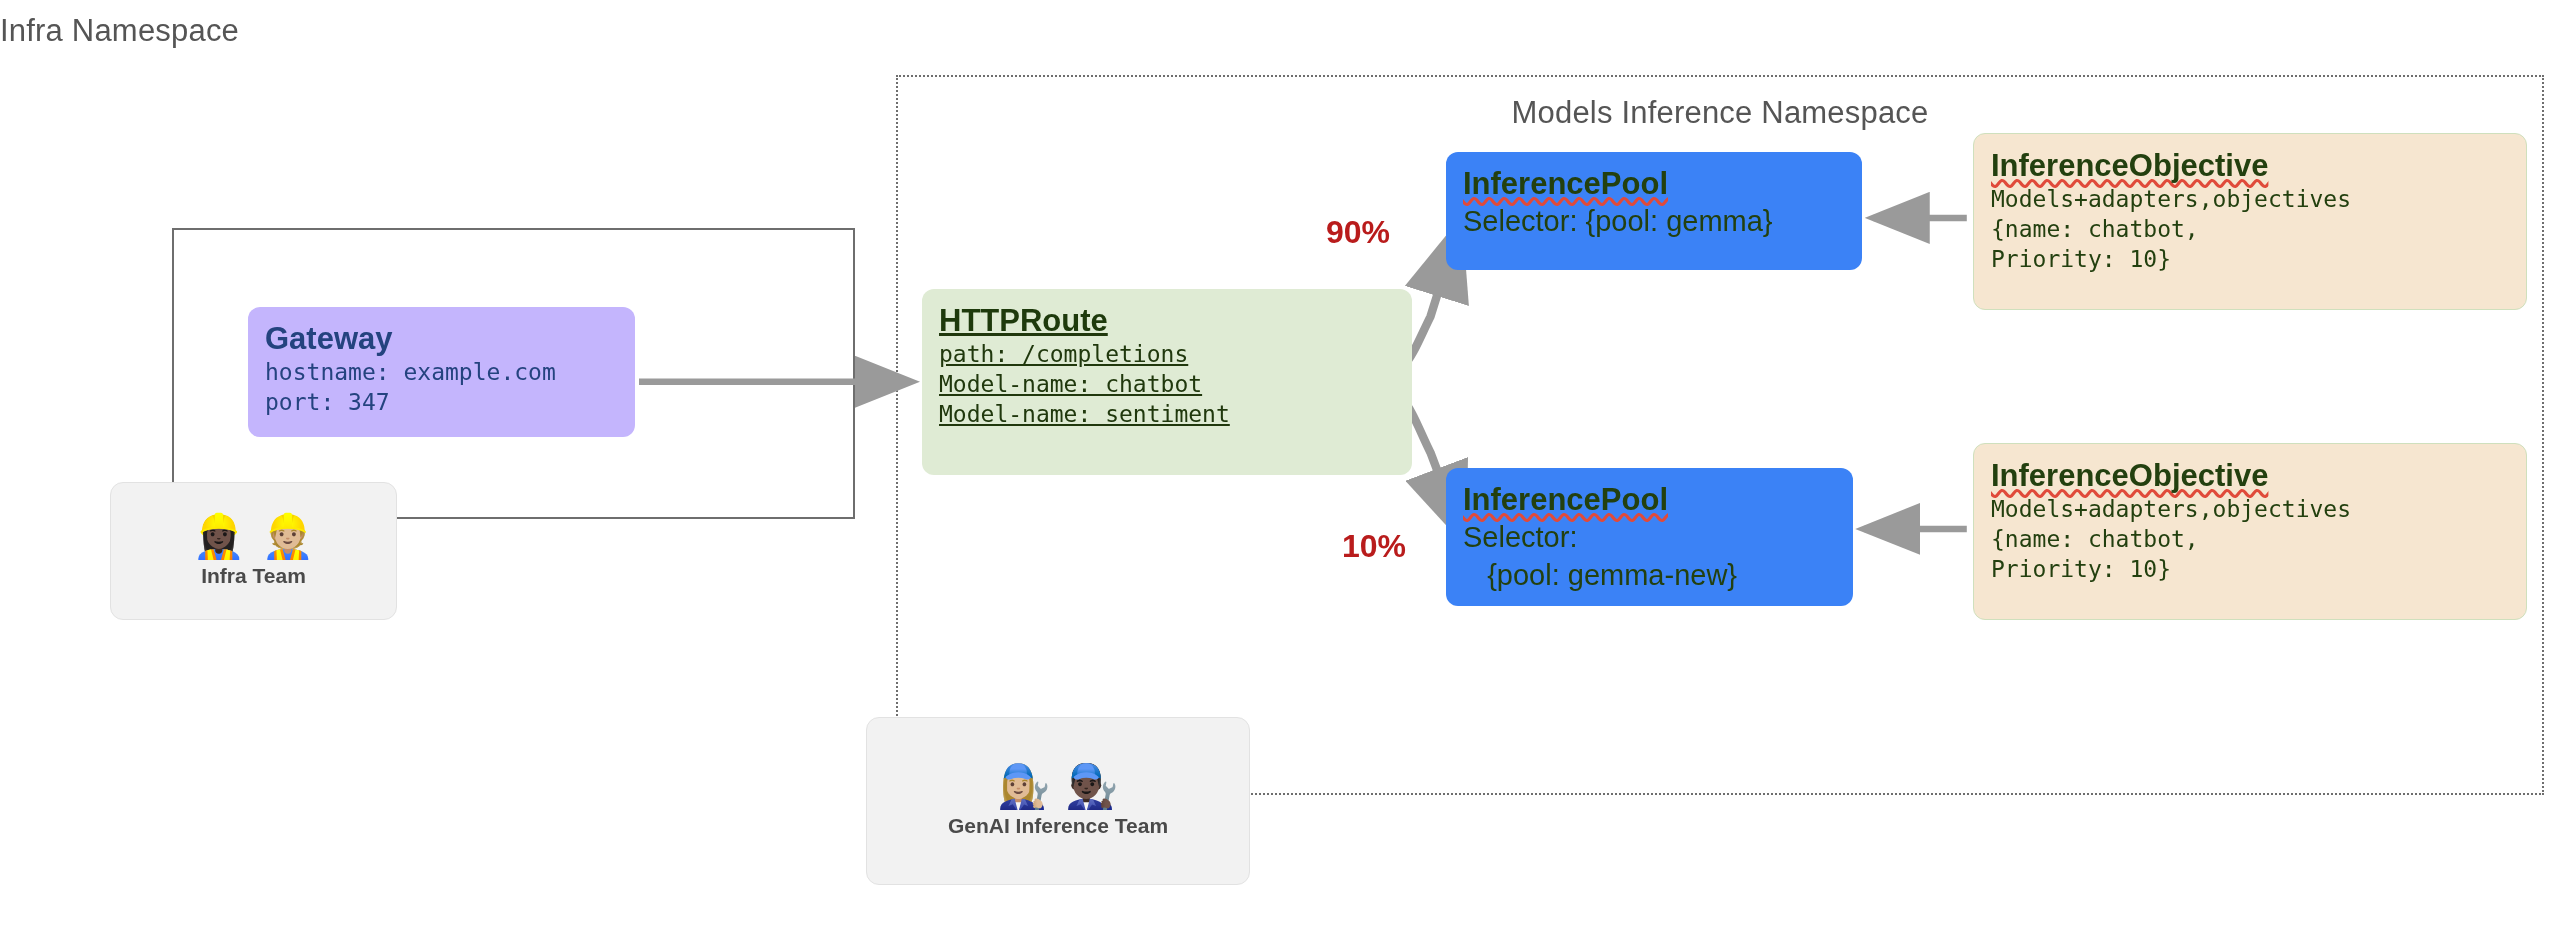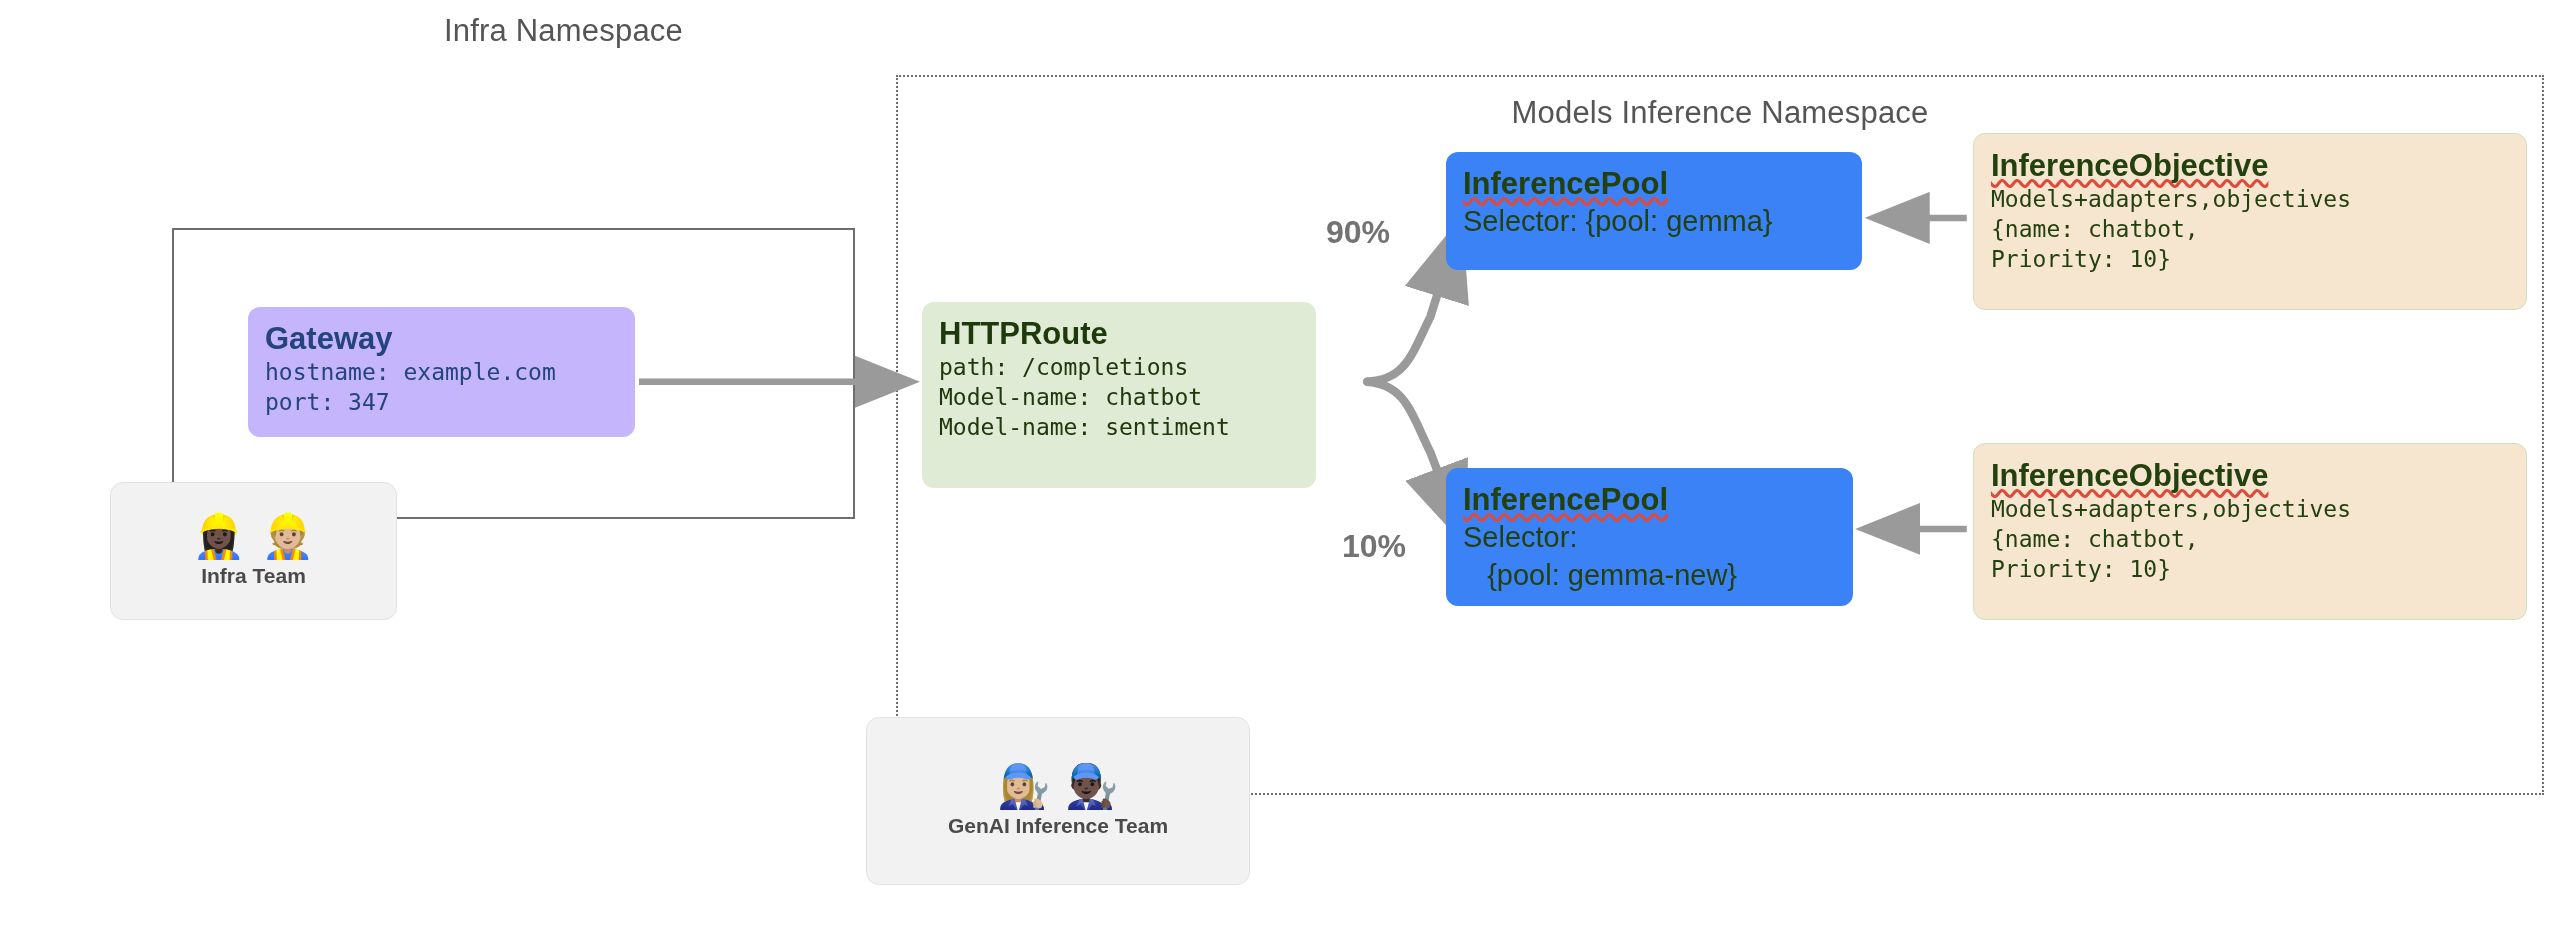--- a/index.html
+++ b/index.html
@@ -28,21 +28,21 @@
     height: 291px;
     border: 2.8px solid #6e6e6e;
     background: transparent;
     box-sizing: border-box;
   }
   .ns-infra-title {
     position: absolute;
     left: 0;
     top: 13px;
     width: 683px;
-    text-align: right;
+    text-align: left;
     font-size: 31px;
     color: #555555;
     letter-spacing: 0.2px;
   }
 
   .ns-genai {
     position: absolute;
     left: 896px;
     top: 75px;
     width: 1648px;
@@ -143,25 +143,26 @@
     width: 387px;
     height: 130px;
     background: #c4b5fd;
     color: #24437f;
   }
   #card-gateway .card-title { color: #24437f; }
 
   
   #card-httproute {
     left: 922px;
-    top: 302px;
-    width: 394px;
+    top: 289px;
+    width: 490px;
     height: 186px;
     background: #dfebd4;
     color: #20380d;
+    text-decoration: underline;
   }
   #card-httproute .card-title { color: #1e3a0c; }
 
   
   .card-pool {
     background: #3b82f6;
     color: #23400f;
   }
   #card-pool-1 {
     left: 1446px;
@@ -192,21 +193,21 @@
     left: 1973px;
     top: 443px;
     height: 177px;
   }
 
   
   .pct {
     position: absolute;
     font-size: 32px;
     font-weight: bold;
-    color: #737373;
+    color: #b91c1c;
     z-index: 6;
     white-space: nowrap;
   }
   #pct-90 { left: 1326px; top: 214px; }
   #pct-10 { left: 1342px; top: 528px; }
 
   
   #arrows {
     position: absolute;
     left: 0;

